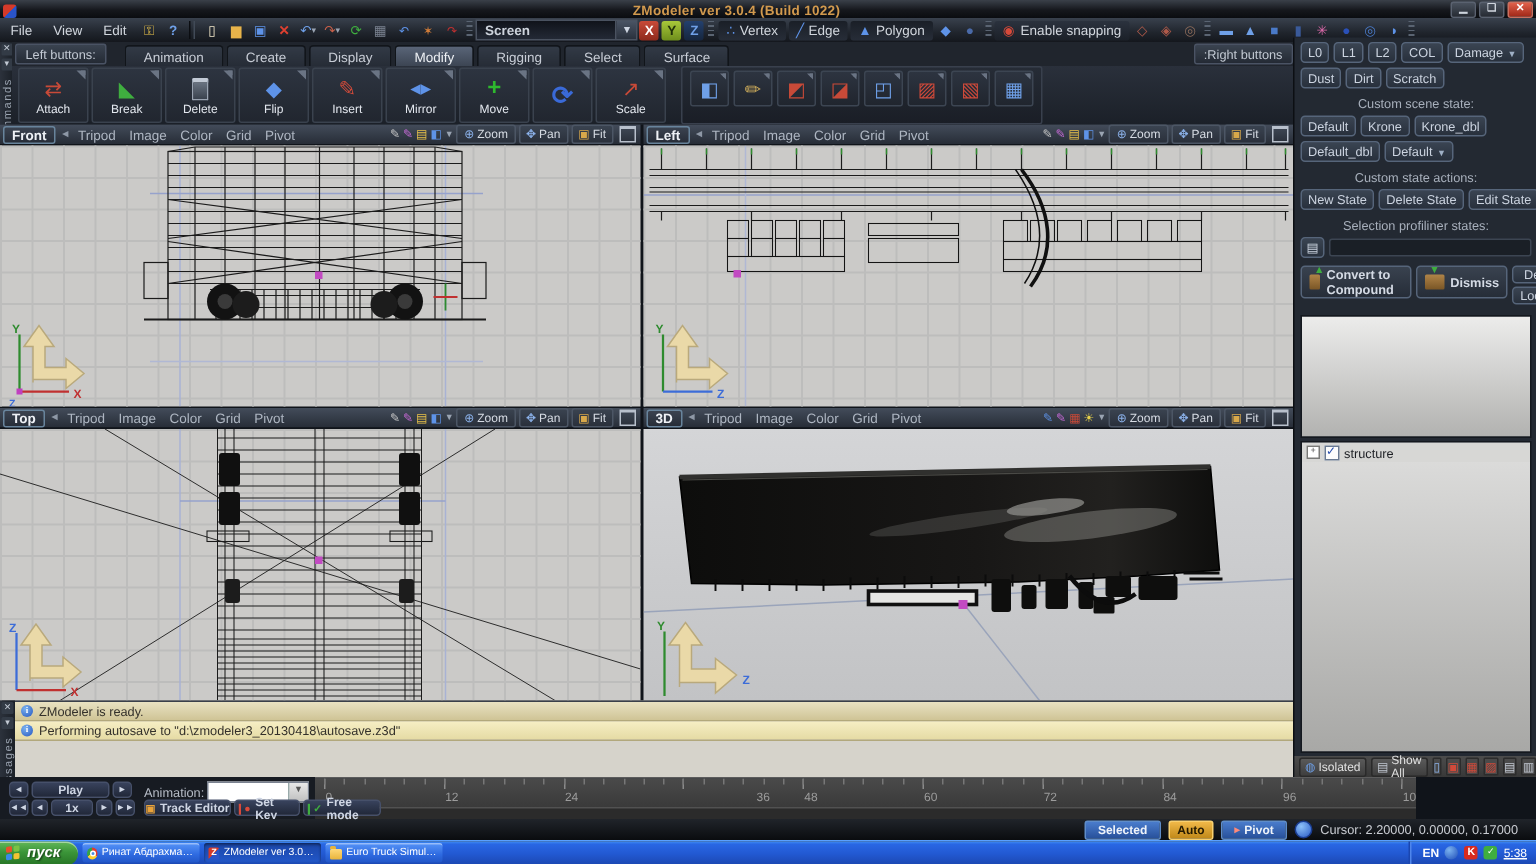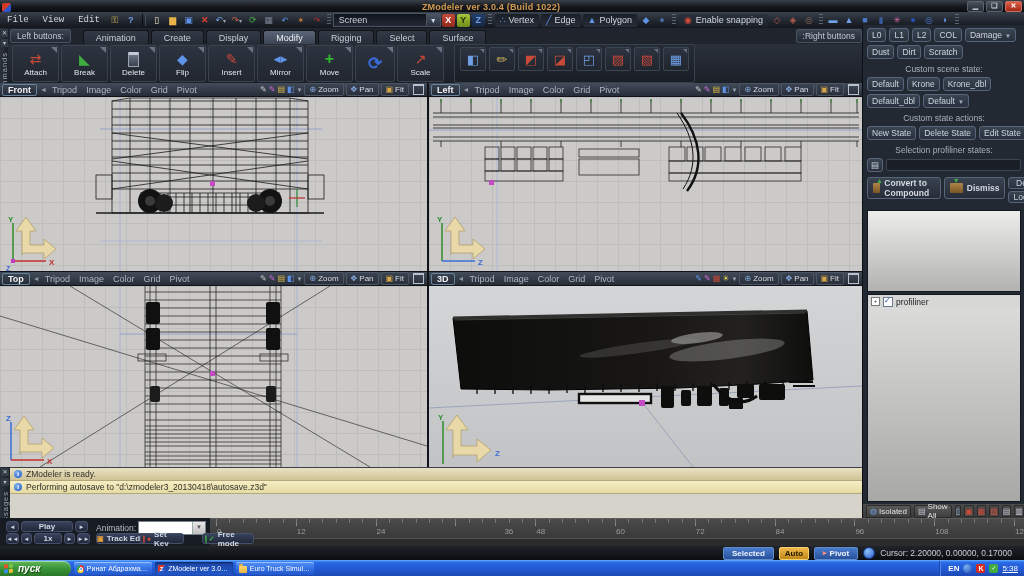--- a/index.html
+++ b/index.html
@@ -11,27 +11,27 @@
             display:flex;align-items:flex-end;color:#d29a4e;font-size:9px;font-weight:bold;}
   .titlebar .app-ic{width:9px;height:9px;margin:0 4px 0 2px;background:linear-gradient(135deg,#d43a2a 50%,#2a54c8 50%);border-radius:2px;}
   .titlebar .ttl{flex:1;text-align:center;letter-spacing:.2px;}
   .winbtns{display:flex;gap:2px;margin-right:2px;}
   .winbtn{width:15px;height:9px;border:1px solid #5a6270;border-radius:2px;background:linear-gradient(#4a525e,#262b33);
           color:#cdd3dc;font-size:7px;line-height:7px;text-align:center;}
   .winbtn.close{background:linear-gradient(#e0604a,#a02818);border-color:#c87060;color:#fff;}
   
   .menubar{left:0;top:12px;width:1024px;height:16px;background:linear-gradient(#39414d,#20252d 60%,#14171d);
            display:flex;align-items:center;font-size:9px;color:#d2d7de;}
-  .mitem{padding:0 7px;font-family:Liberation Mono, monospace;}
+  .mitem{padding:0 7px;}
   .tico{width:14px;height:13px;display:flex;align-items:center;justify-content:center;font-size:9px;margin:0 1px;border-radius:2px;}
   .sep{width:2px;height:12px;margin:0 3px;border-left:1px solid #0b0d11;border-right:1px solid #414a57;}
   .grip{width:4px;height:12px;margin:0 2px;background:repeating-linear-gradient(#5a6472 0 1px,transparent 1px 3px);}
   .combo{width:106px;height:12px;background:linear-gradient(#10131a,#232935);border:1px solid #4a5260;
          display:flex;align-items:center;color:#cdd3dc;font-size:9px;}
-  .combo .cv{flex:1;padding-left:5px;}
+  .combo .cv{flex:1;padding-left:5px;font-weight:bold;}
   .combo .dd{width:13px;height:100%;background:linear-gradient(#4a5464,#2a313d);border-left:1px solid #4a5260;
              display:flex;align-items:center;justify-content:center;font-size:7px;color:#cfd6e2;}
   .axbtn{width:13px;height:13px;margin:0 1px;border-radius:2px;font-weight:bold;font-size:9px;display:flex;align-items:center;justify-content:center;}
   .modebtn{display:flex;align-items:center;gap:3px;padding:0 5px;height:13px;border-radius:2px;background:linear-gradient(#1a1f27,#272d38);margin:0 1px;}
   .modebtn .mi{color:#5e93e8;font-size:9px;}
   .snapbtn{display:flex;align-items:center;gap:4px;padding:0 6px;height:13px;border-radius:2px;background:linear-gradient(#2b323e,#1b2028);}
   
   .ribbon{left:8px;top:28px;width:854px;height:55px;background:#1d222a;}
   .tabrow{height:16px;display:flex;align-items:flex-end;gap:2px;background:#20252d;padding-left:2px;}
   .sidelabel{font-size:8.5px;color:#c3cad4;background:linear-gradient(#3a4350,#242a34);border:1px solid #4a5364;
@@ -107,21 +107,21 @@
         color:#e2e2e2;font-size:8px;padding:0 3px;height:11px;}
   .fico{width:10px;height:10px;display:flex;align-items:center;justify-content:center;font-size:8px;border-radius:1px;background:#4a4a4a;border:1px solid #2c2c2c;}
   
   .messages{left:10px;top:467px;width:852px;height:51px;background:#d6d3cb;border-top:1px solid #3a404a;}
   .msgrow{height:12px;display:flex;align-items:center;gap:4px;font-size:8.5px;color:#33302a;padding-left:4px;}
   .msgrow.r1{background:linear-gradient(#e9e2c2,#cfc496);border-bottom:1px solid #b2a87c;}
   .msgrow.r2{background:linear-gradient(#f6eec4,#e5dba4);border-bottom:1px solid #b2a87c;}
   .info{width:8px;height:8px;border-radius:50%;background:radial-gradient(circle at 35% 30%,#7ab2f0,#2456c0);color:#fff;
         font-size:6px;line-height:8px;text-align:center;font-weight:bold;font-family:"Liberation Serif",serif;}
   
-  .animbar{left:0;top:518px;width:1024px;height:28px;background:#171b22;display:flex;}
+  .animbar{left:0;top:518px;width:944px;height:28px;background:#171b22;display:flex;}
   .actrls{width:210px;height:100%;position:relative;}
   .abtn{position:absolute;background:linear-gradient(#38425c,#212839);border:1px solid #46506a;border-radius:3px;color:#cfd6e4;
         font-size:8px;font-weight:bold;display:flex;align-items:center;justify-content:center;gap:3px;box-sizing:border-box;}
   .alabel{position:absolute;color:#b8bec8;font-size:8.5px;}
   .acombo{position:absolute;background:#fff;border:1px solid #7a8290;height:12px;display:flex;}
   .acombo .sp{flex:1;}
   .acombo .dd{width:12px;background:linear-gradient(#e8e8e8,#c0c0c0);border-left:1px solid #9aa;font-size:6px;color:#555;text-align:center;line-height:11px;}
   .ruler{flex:1;position:relative;background:linear-gradient(#4a4a4a,#3c3c3c 60%,#343434);border-top:1px solid #5c5c5c;overflow:hidden;}
   .ruler .groove{position:absolute;left:0;right:0;bottom:0;height:7px;background:#2b2b2b;border-top:1px solid #515151;}
   .rl{position:absolute;top:8px;font-size:8px;color:#9c9c9c;}
@@ -130,21 +130,21 @@
   
   .statusbar{left:0;top:546px;width:1024px;height:14px;background:linear-gradient(#20242a,#0a0c0f);display:flex;align-items:center;justify-content:flex-end;gap:5px;padding-right:12px;box-sizing:border-box;}
   .stbtn{height:11px;border-radius:2px;display:flex;align-items:center;justify-content:center;font-size:8px;font-weight:bold;padding:0 8px;gap:3px;}
   .stbtn.blue{background:linear-gradient(#4a7ccc,#27509a);border:1px solid #5e8cc8;color:#eef3fa;}
   .stbtn.amber{background:linear-gradient(#f0b848,#c08818);border:1px solid #f8d070;color:#241a00;padding:0 5px;}
   .globe{width:10px;height:10px;border-radius:50%;background:radial-gradient(circle at 35% 30%,#8cc0f8,#2a5cc8);border:1px solid #1a3c90;}
   .cursor-txt{color:#c9ccd2;font-size:8.5px;font-weight:normal;}
   
   .taskbar{left:0;top:560px;width:1024px;height:16px;background:linear-gradient(#3f8cf3 0,#2967e4 12%,#2259d2 55%,#1c49b4 92%,#16railway 100%);
            background:linear-gradient(#3f8cf3 0,#2967e4 12%,#2259d2 55%,#1c49b4 100%);display:flex;align-items:center;}
-  .startbtn{width:71px;height:16px;border-radius:0 9px 9px 0;background:linear-gradient(#63b85a,#3b9539 45%,#2a7a28 90%);
+  .startbtn{width:52px;height:16px;border-radius:0 9px 9px 0;background:linear-gradient(#63b85a,#3b9539 45%,#2a7a28 90%);
             display:flex;align-items:center;gap:4px;padding-left:4px;box-sizing:border-box;box-shadow:inset 0 1px 0 rgba(255,255,255,.45);}
   .winflag{width:10px;height:10px;display:grid;grid-template-columns:4px 4px;grid-template-rows:4px 4px;gap:1px;transform:skewY(-6deg);}
   .winflag i{border-radius:1px;}
   .startbtn .stxt{color:#fff;font-weight:bold;font-style:italic;font-size:10px;text-shadow:1px 1px 1px rgba(0,0,0,.5);}
   .task{width:78px;height:13px;margin-left:3px;border-radius:2px;background:linear-gradient(#5694f8,#2e6ae0 60%,#2257c8);
         box-shadow:inset 0 1px 0 rgba(255,255,255,.4);display:flex;align-items:center;gap:3px;padding:0 3px;box-sizing:border-box;}
   .task.active{background:linear-gradient(#1b46a8,#2257c8);box-shadow:inset 0 1px 2px rgba(0,0,0,.5);}
   .task .ttxt{color:#fff;font-size:7px;white-space:nowrap;overflow:hidden;text-overflow:ellipsis;}
   .chrome-ic{width:8px;height:8px;border-radius:50%;background:conic-gradient(#e33b2e 0 33%,#ffd02e 33% 66%,#34a24a 66% 100%);position:relative;}
   .chrome-ic::after{content:"";position:absolute;left:2px;top:2px;width:4px;height:4px;border-radius:50%;background:#4a90e2;border:1px solid #fff;box-sizing:border-box;}
@@ -636,21 +636,21 @@
       <span class="smallstack">
         <span class="chip">Del</span>
         <span class="chip">Lock</span>
       </span>
     </div>
     <div class="graylist"></div>
     <div class="treelist">
       <div class="treerow">
         <span class="plusbox">+</span>
         <span class="chk"></span>
-        <span>profiliner</span>
+        <span>structure</span>
       </div>
     </div>
   </div>
   <div class="rp-footer">
     <span class="fbtn">
       <span style="color:#6fa0e8;font-size:8px;">◍</span>
       <span>Isolated</span>
     </span>
     <span class="fbtn">
       <span style="color:#c2c8d2;font-size:8px;">▤</span>
@@ -693,21 +693,21 @@
     <span class="abtn" style="left:77px;top:15px;width:13px;height:11px;font-size:6px;">►►</span>
     <span class="alabel" style="left:96px;top:5px;">Animation:</span>
     <span class="acombo" style="left:138px;top:3px;width:66px;">
       <span class="sp"></span>
         <span class="dd">▼</span>
     </span>
     <span class="abtn" style="left:96px;top:15px;width:58px;height:11px;">
       <span style="color:#e8a23a;font-size:7px;">▣</span>
       <span>Track Editor</span>
     </span>
-    <span class="abtn" style="left:140px;top:15px;width:44px;height:11px;">
+    <span class="abtn" style="left:156px;top:15px;width:44px;height:11px;">
       <span style="color:#d84a3a;font-size:7px;">❙●</span>
       <span>Set Key</span>
     </span>
     <span class="abtn" style="left:202px;top:15px;width:52px;height:11px;z-index:2;">
       <span style="color:#3fae3f;font-size:7px;">❙✓</span>
       <span>Free mode</span>
     </span>
   </div>
   <div class="ruler">
     <div class="groove"></div>

